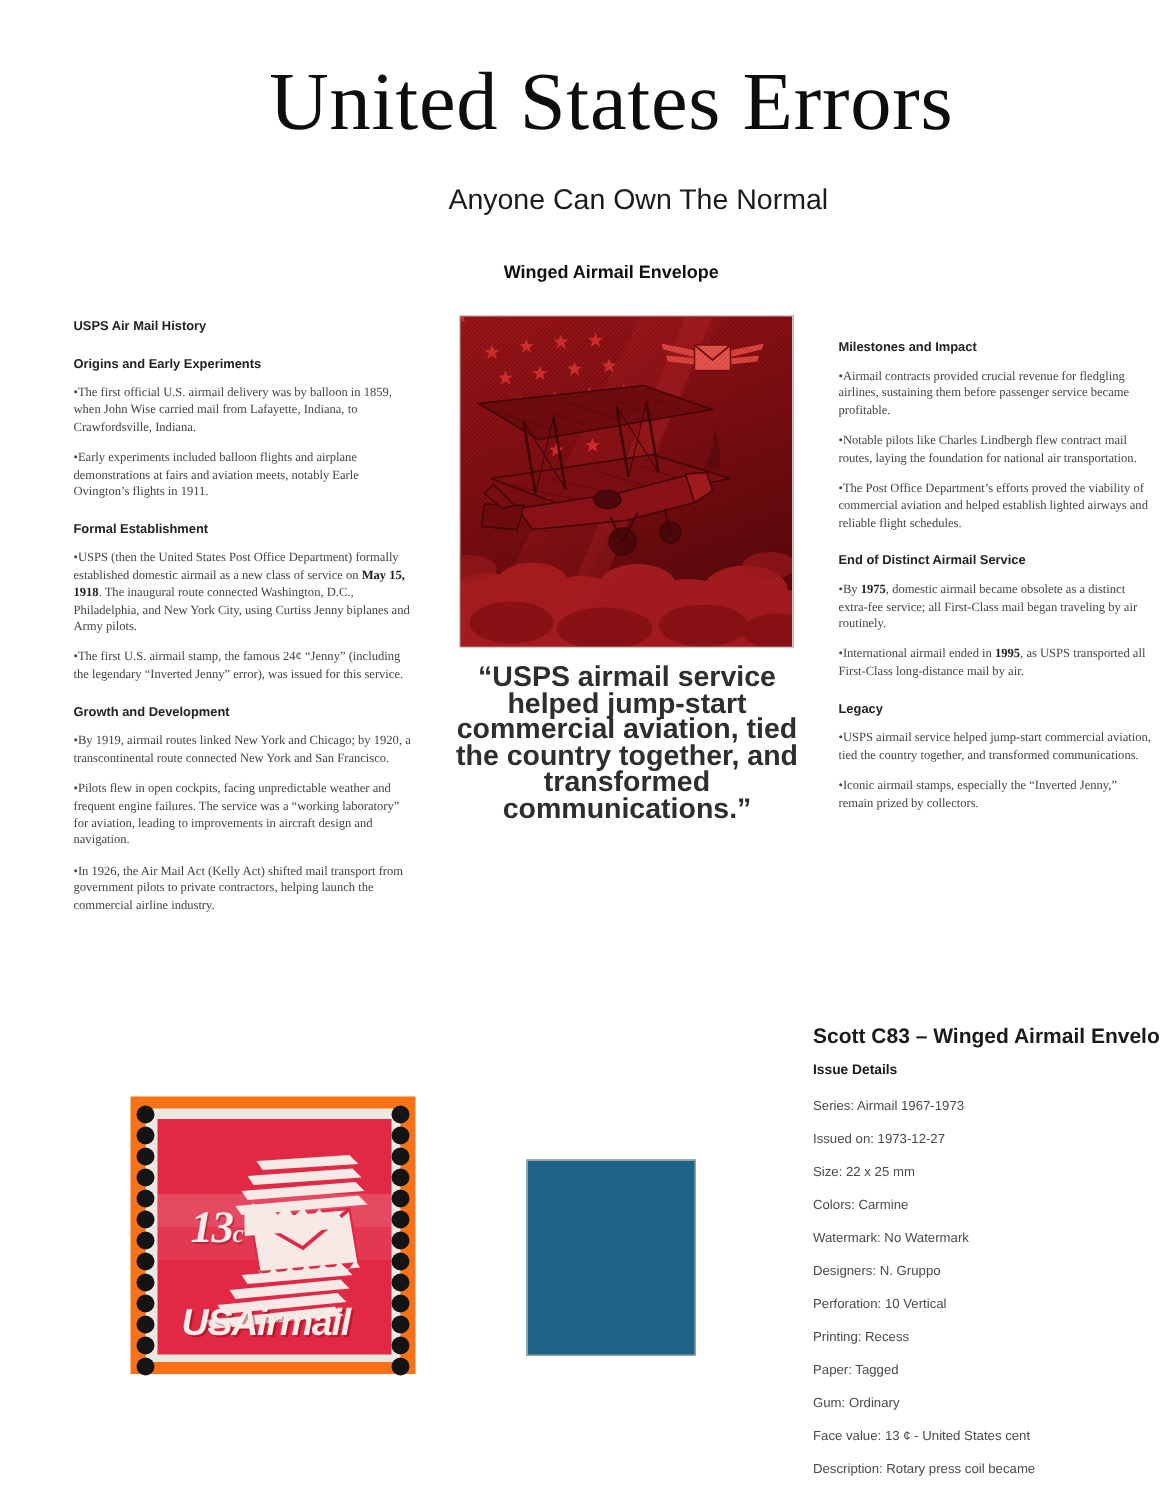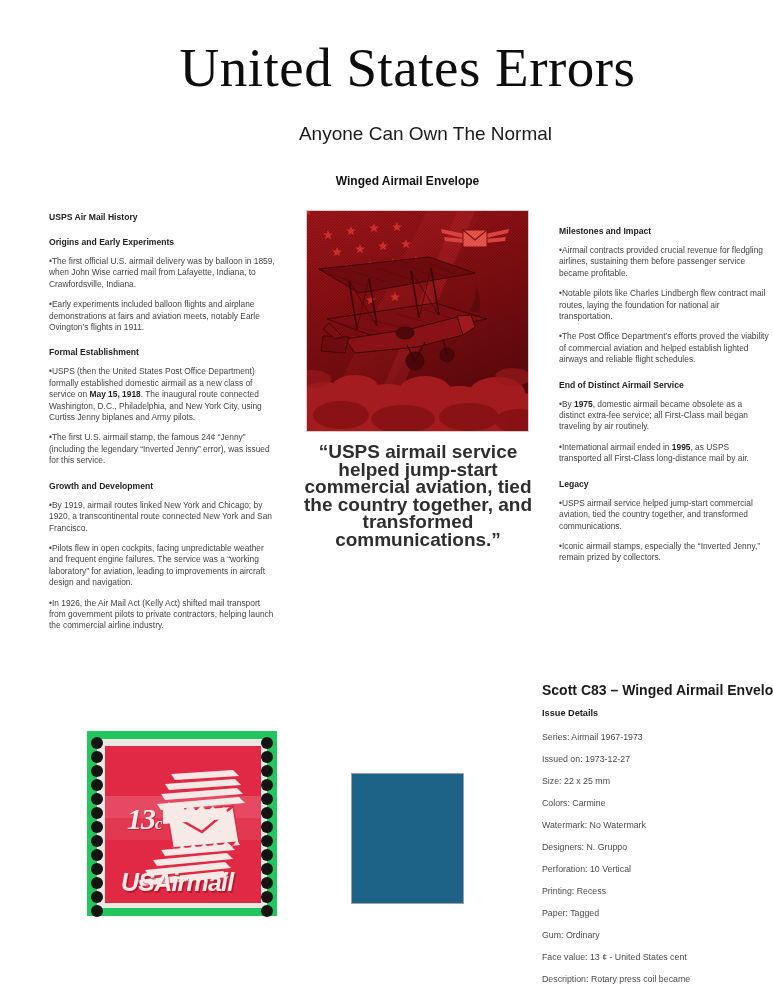--- a/index.html
+++ b/index.html
@@ -84,20 +84,21 @@
     margin: 0 0 8px 0;
   }
   .blk-head.spaced { margin-top: 14px; }
 
   .blk-p {
     font-size: 8.4px;
     line-height: 11.4px;
     color: #444444;
     margin: 0 0 9px 0;
     text-align: left;
+    font-family: Liberation Serif, serif;
   }
   .blk-p b { color: #1f1f1f; font-weight: bold; }
 
   
   .center-art {
     position: absolute;
     left: 285px;
     top: 210px;
     width: 223px;
     height: 222px;
@@ -120,21 +121,21 @@
     color: #2e2e2e;
   }
 
   
   .stamp-wrap {
     position: absolute;
     left: 66px;
     top: 731px;
     width: 190px;
     height: 185px;
-    background: #22c55e;
+    background: #f97316;
     box-sizing: border-box;
   }
   .stamp-inner {
     position: absolute;
     left: 10px; top: 8px;
     right: 10px; bottom: 8px;
     background: #ece7e1;
     overflow: hidden;
   }
   .stamp-face {

